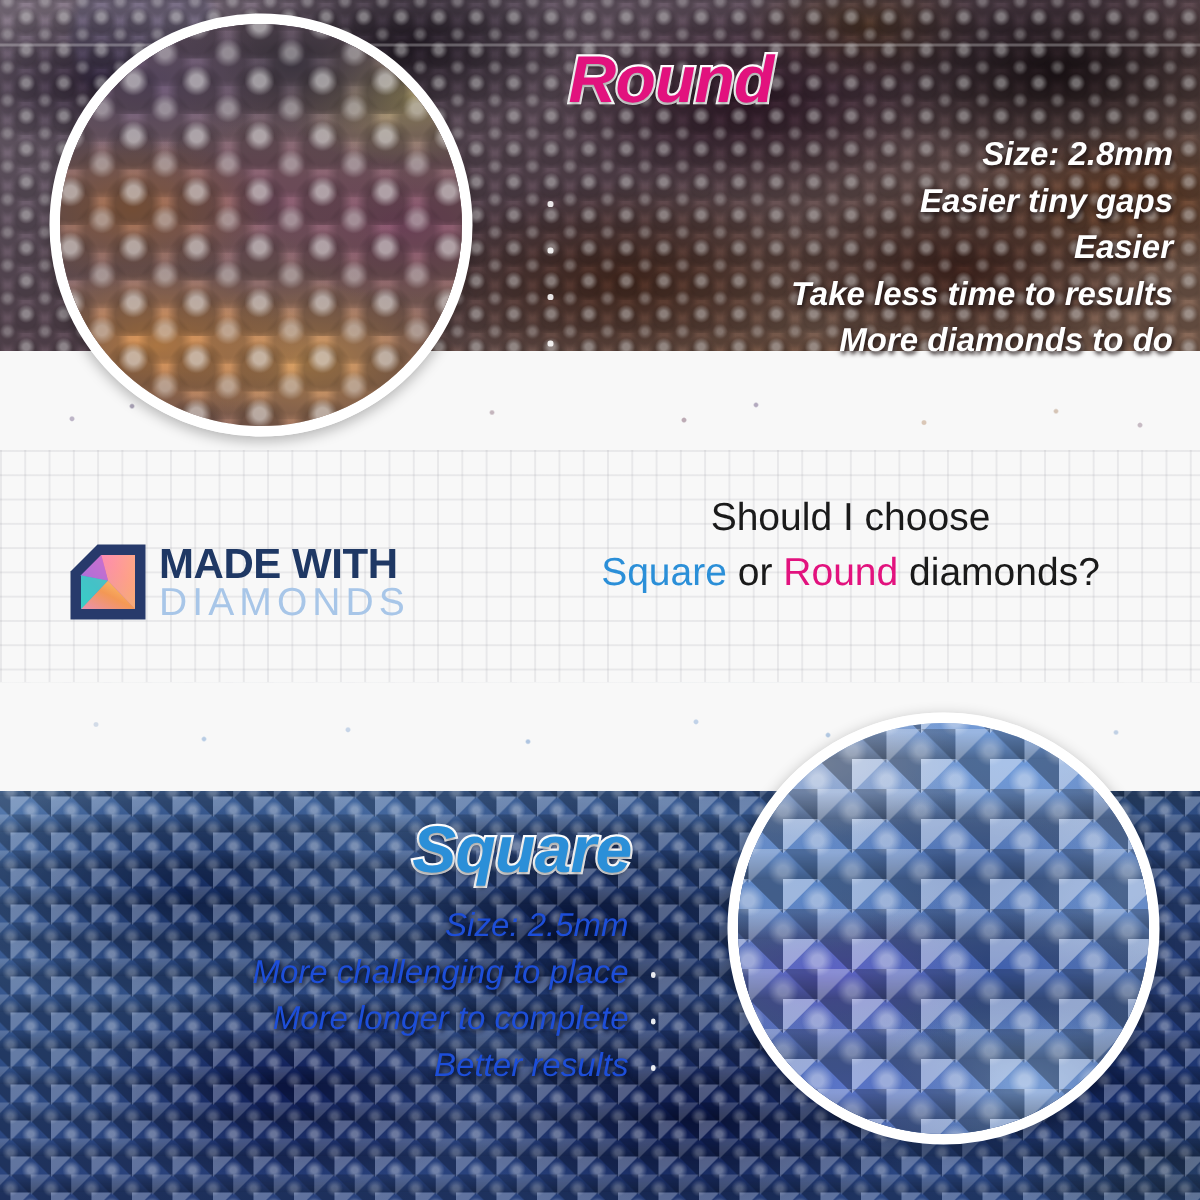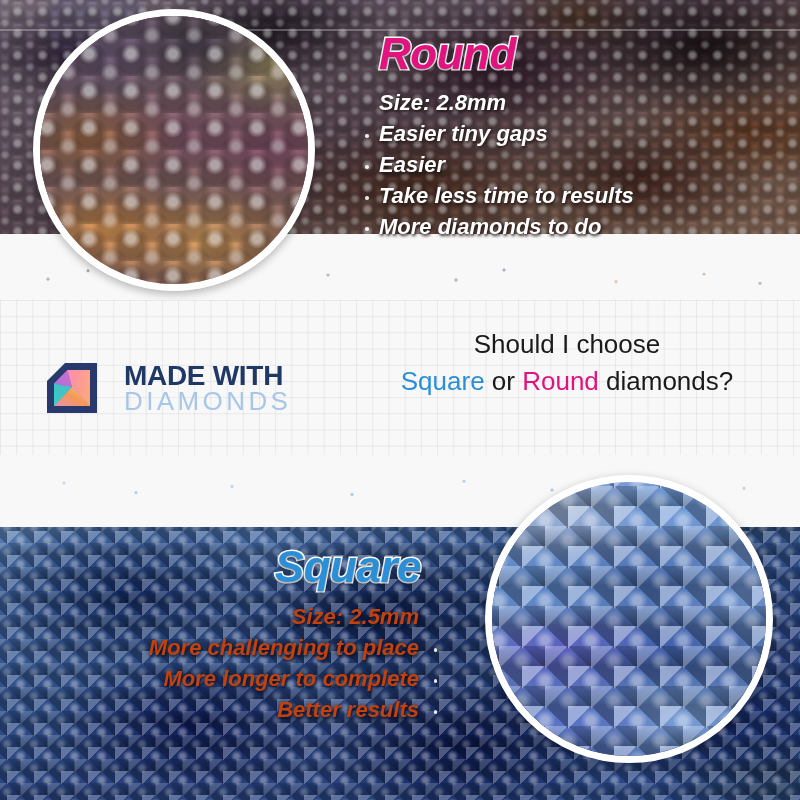--- a/index.html
+++ b/index.html
@@ -150,36 +150,37 @@
     paint-order:stroke fill;
     text-shadow:0 2px 3px rgba(0,0,0,.35);
   }
   .line-round{
     font-size:22px; font-weight:bold; font-style:italic; color:#ffffff;
     line-height:1.41;
     text-shadow:1px 2px 3px rgba(30,20,20,.85), 0 0 4px rgba(40,25,25,.6);
     white-space:nowrap;
     padding-left:17px;
     position:relative;
+    text-align:right;
   }
   .line-round.bulleted::before{
     content:"";
     position:absolute; left:3px; top:16px;
     width:3.5px; height:3.5px; border-radius:50%;
     background:rgba(255,255,255,.88);
   }
 
   
   .band-mid{
     position:absolute; left:0; top:300px; width:800px; height:172px;
     background:#f8f8f8; overflow:hidden;
   }
 
   
-  .logo{ position:absolute; left:44px; top:60px; display:flex; align-items:center; gap:24px; }
+  .logo{ position:absolute; left:44px; top:60px; display:flex; align-items:center; gap:6px; }
   .logo-mark{ width:56px; height:56px; flex:none; }
   .logo-words{ display:flex; flex-direction:column; line-height:.94; }
   .logo-top{
     font-size:28px; font-weight:bold; color:#1f3864; letter-spacing:-.3px;
   }
   .logo-bot{
     font-size:26px; font-weight:normal; color:#a8c6e8; letter-spacing:3.4px;
   }
 
   
@@ -316,21 +317,21 @@
   }
   .title-square{
     font-size:44px; font-weight:bold; font-style:italic; color:#2b8fd8;
     letter-spacing:-.5px; line-height:1;
     margin:0 0 12px 0; padding-right:24px;
     -webkit-text-stroke:3px #ffffff;
     paint-order:stroke fill;
     text-shadow:0 2px 3px rgba(0,0,0,.35);
   }
   .line-square{
-    font-size:22px; font-weight:bold; font-style:italic; color:#c2410c;
+    font-size:22px; font-weight:normal; font-style:italic; color:#1d4ed8;
     line-height:1.41;
     text-shadow:1px 2px 3px rgba(8,16,40,.9), 0 0 4px rgba(10,20,45,.7);
     white-space:nowrap;
     padding-right:26px;
     position:relative;
   }
   .line-square.bulleted::after{
     content:"";
     position:absolute; right:8px; top:16px;
     width:3.5px; height:3.5px; border-radius:50%;

